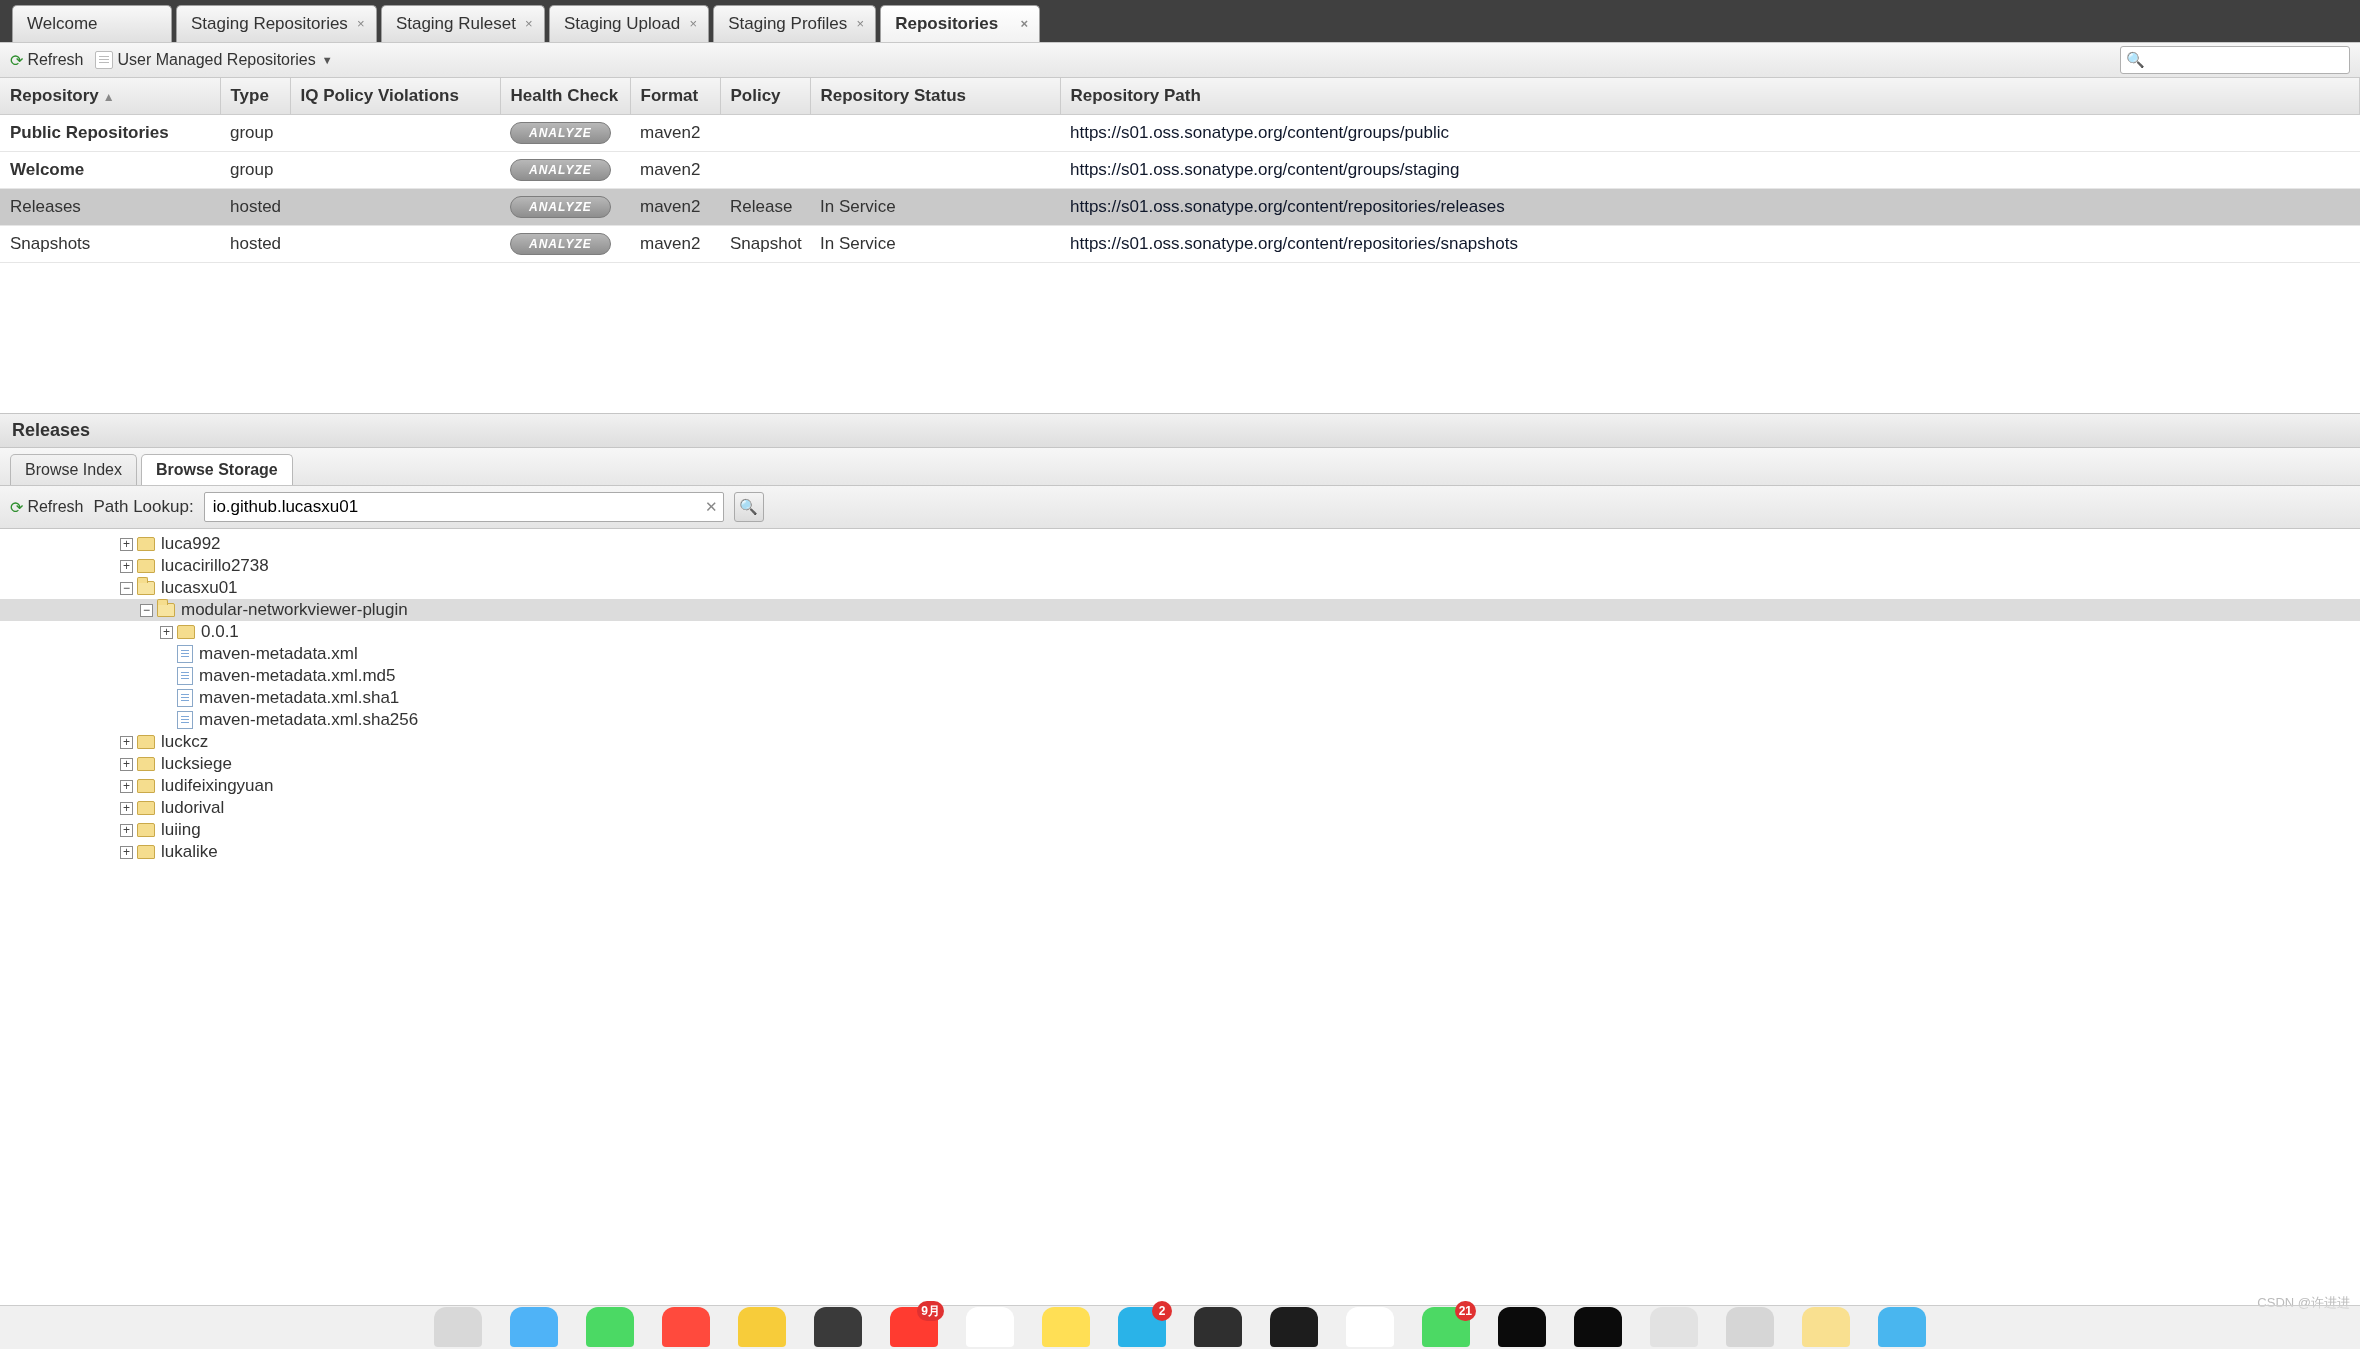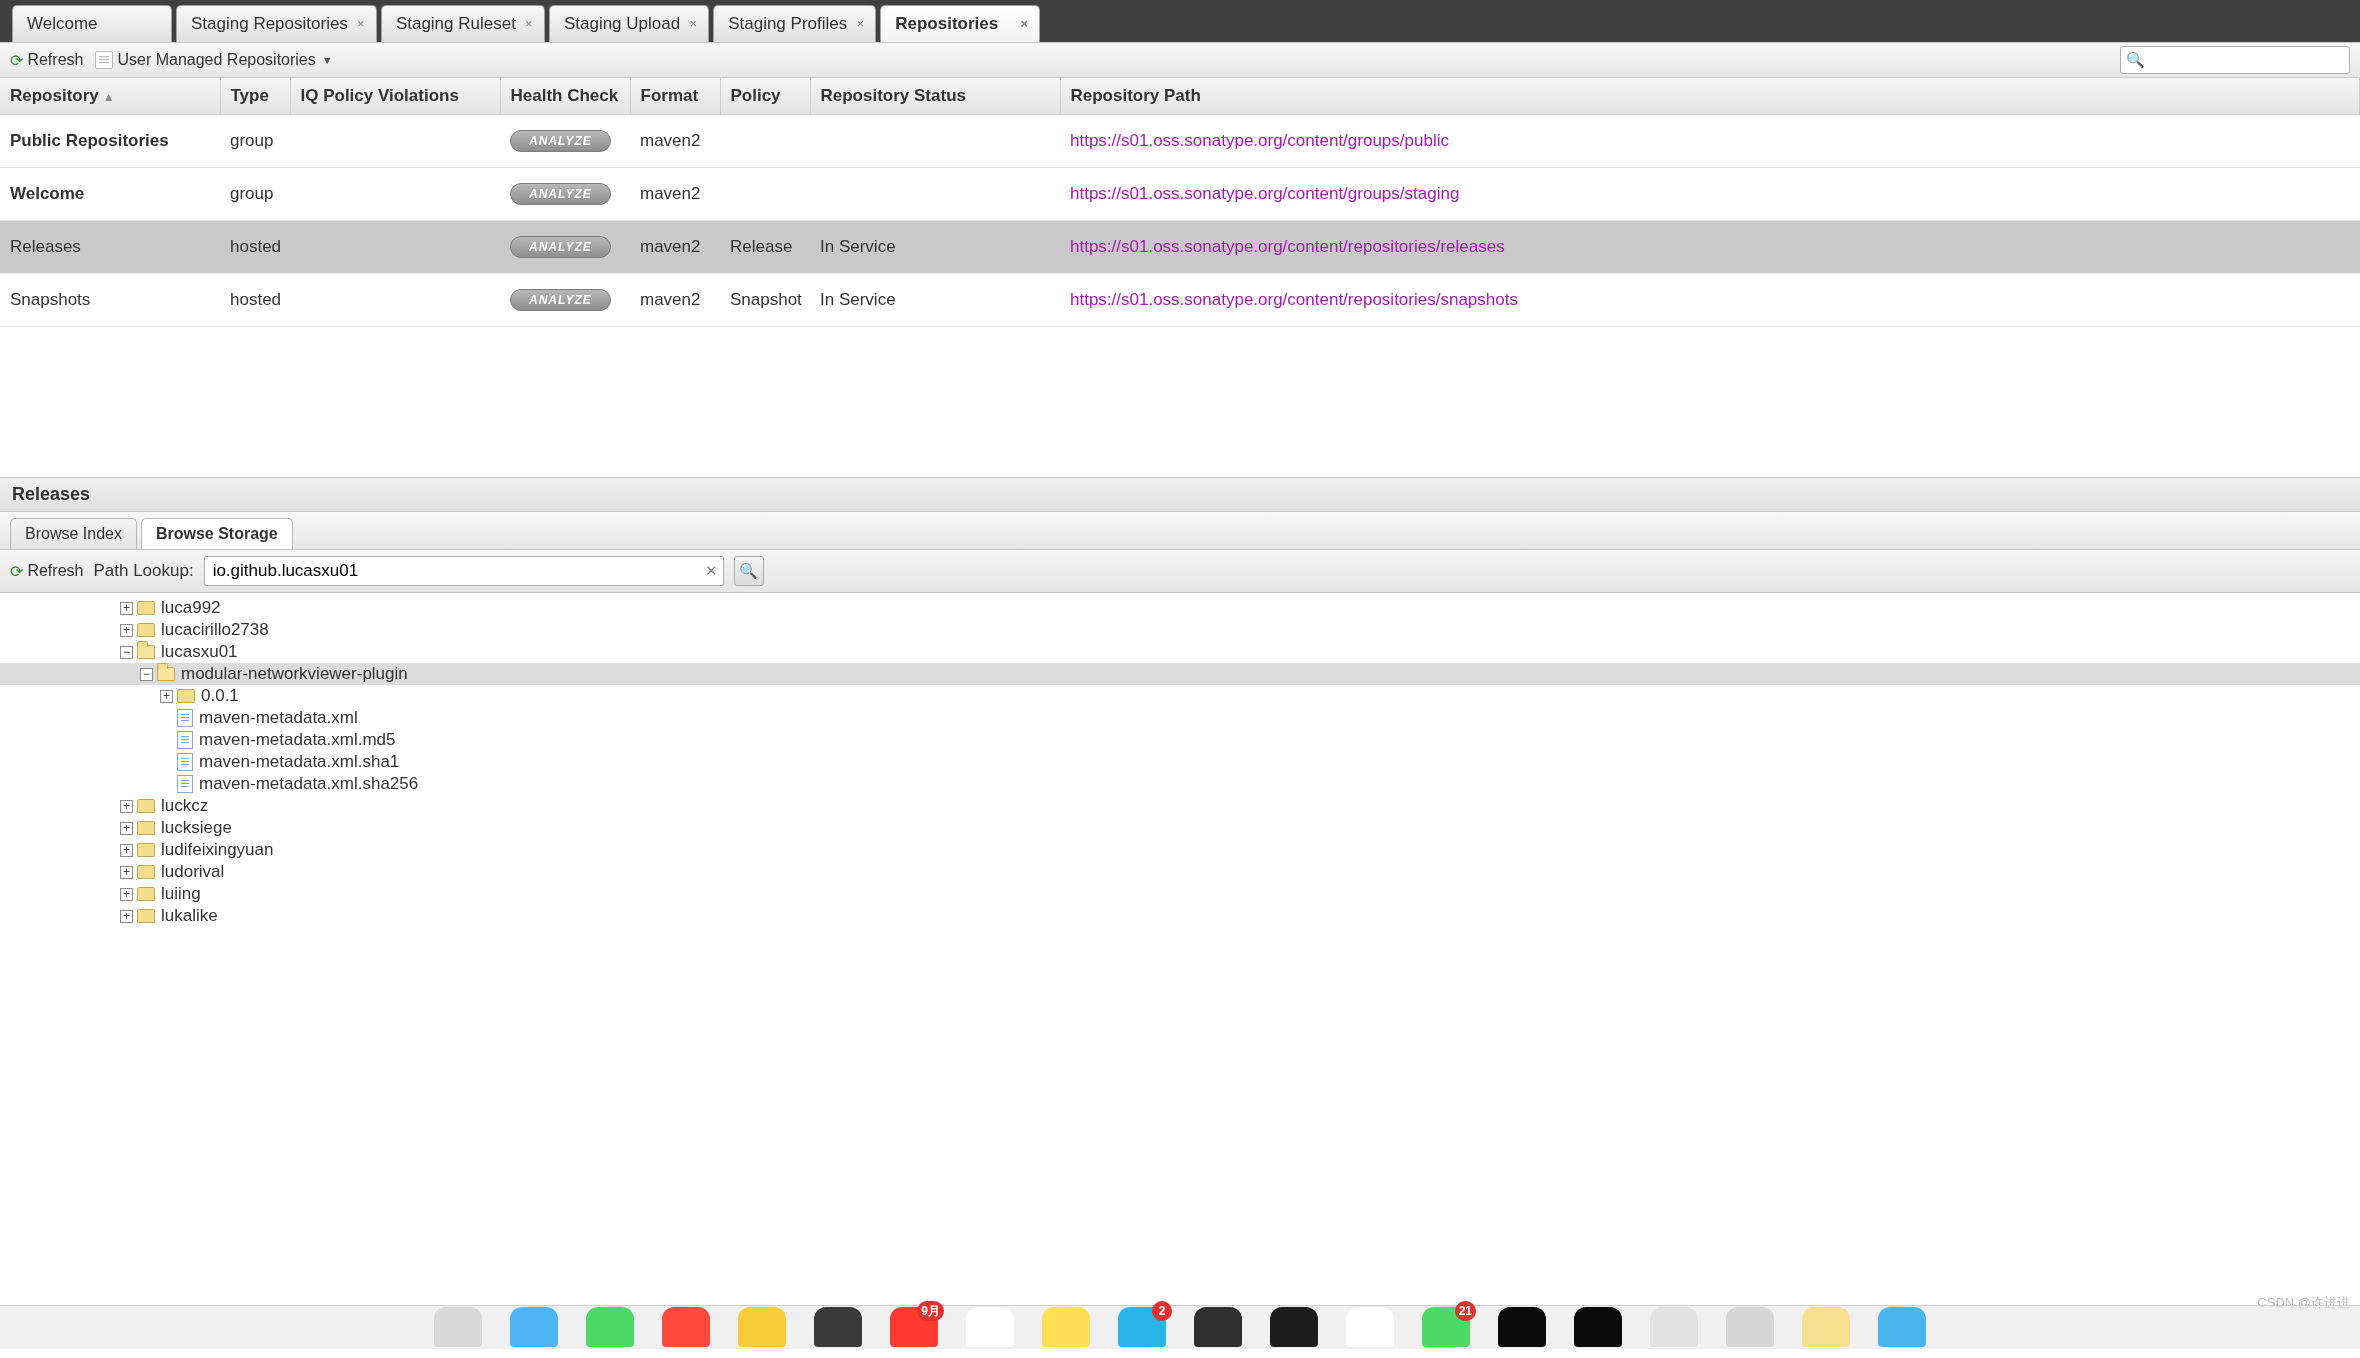--- a/index.html
+++ b/index.html
@@ -53,24 +53,24 @@
 .search-wrap .mag { position:absolute; left:6px; top:50%; transform:translateY(-50%); color:#999; font-size:15px; }
 
 
 .table-wrap { overflow-x:auto; }
 table.repo { border-collapse: collapse; width: 100%; table-layout: fixed; }
 table.repo th {
   text-align:left; background: linear-gradient(#f5f5f5,#e3e3e3);
   border-right:1px solid #ccc; border-bottom:1px solid #ccc; padding:8px 10px; font-weight:bold; font-size:17px; color:#333;
 }
 table.repo th .sort { font-size:12px; color:#888; margin-left:4px; }
-table.repo td { padding:15px 10px; border-bottom:1px solid #e6e6e6; font-size:17px; }
+table.repo td { padding:7px 10px; border-bottom:1px solid #e6e6e6; font-size:17px; }
 table.repo tr.selected td { background:#c9c9c9; }
 table.repo td.bold { font-weight: bold; }
-table.repo td a { color:#a21caf; text-decoration:none; }
+table.repo td a { color:#0f172a; text-decoration:none; }
 .analyze-btn {
   display:inline-flex; align-items:center; justify-content:center;
   background: linear-gradient(#b8b8b8,#8e8e8e);
   color:#fff; font-size:12px; font-weight:bold; letter-spacing:1px;
   border:1px solid #7d7d7d; border-radius:12px; padding:3px 18px; font-style:italic;
   cursor:pointer;
 }
 
 .gap { height: 150px; }
 

